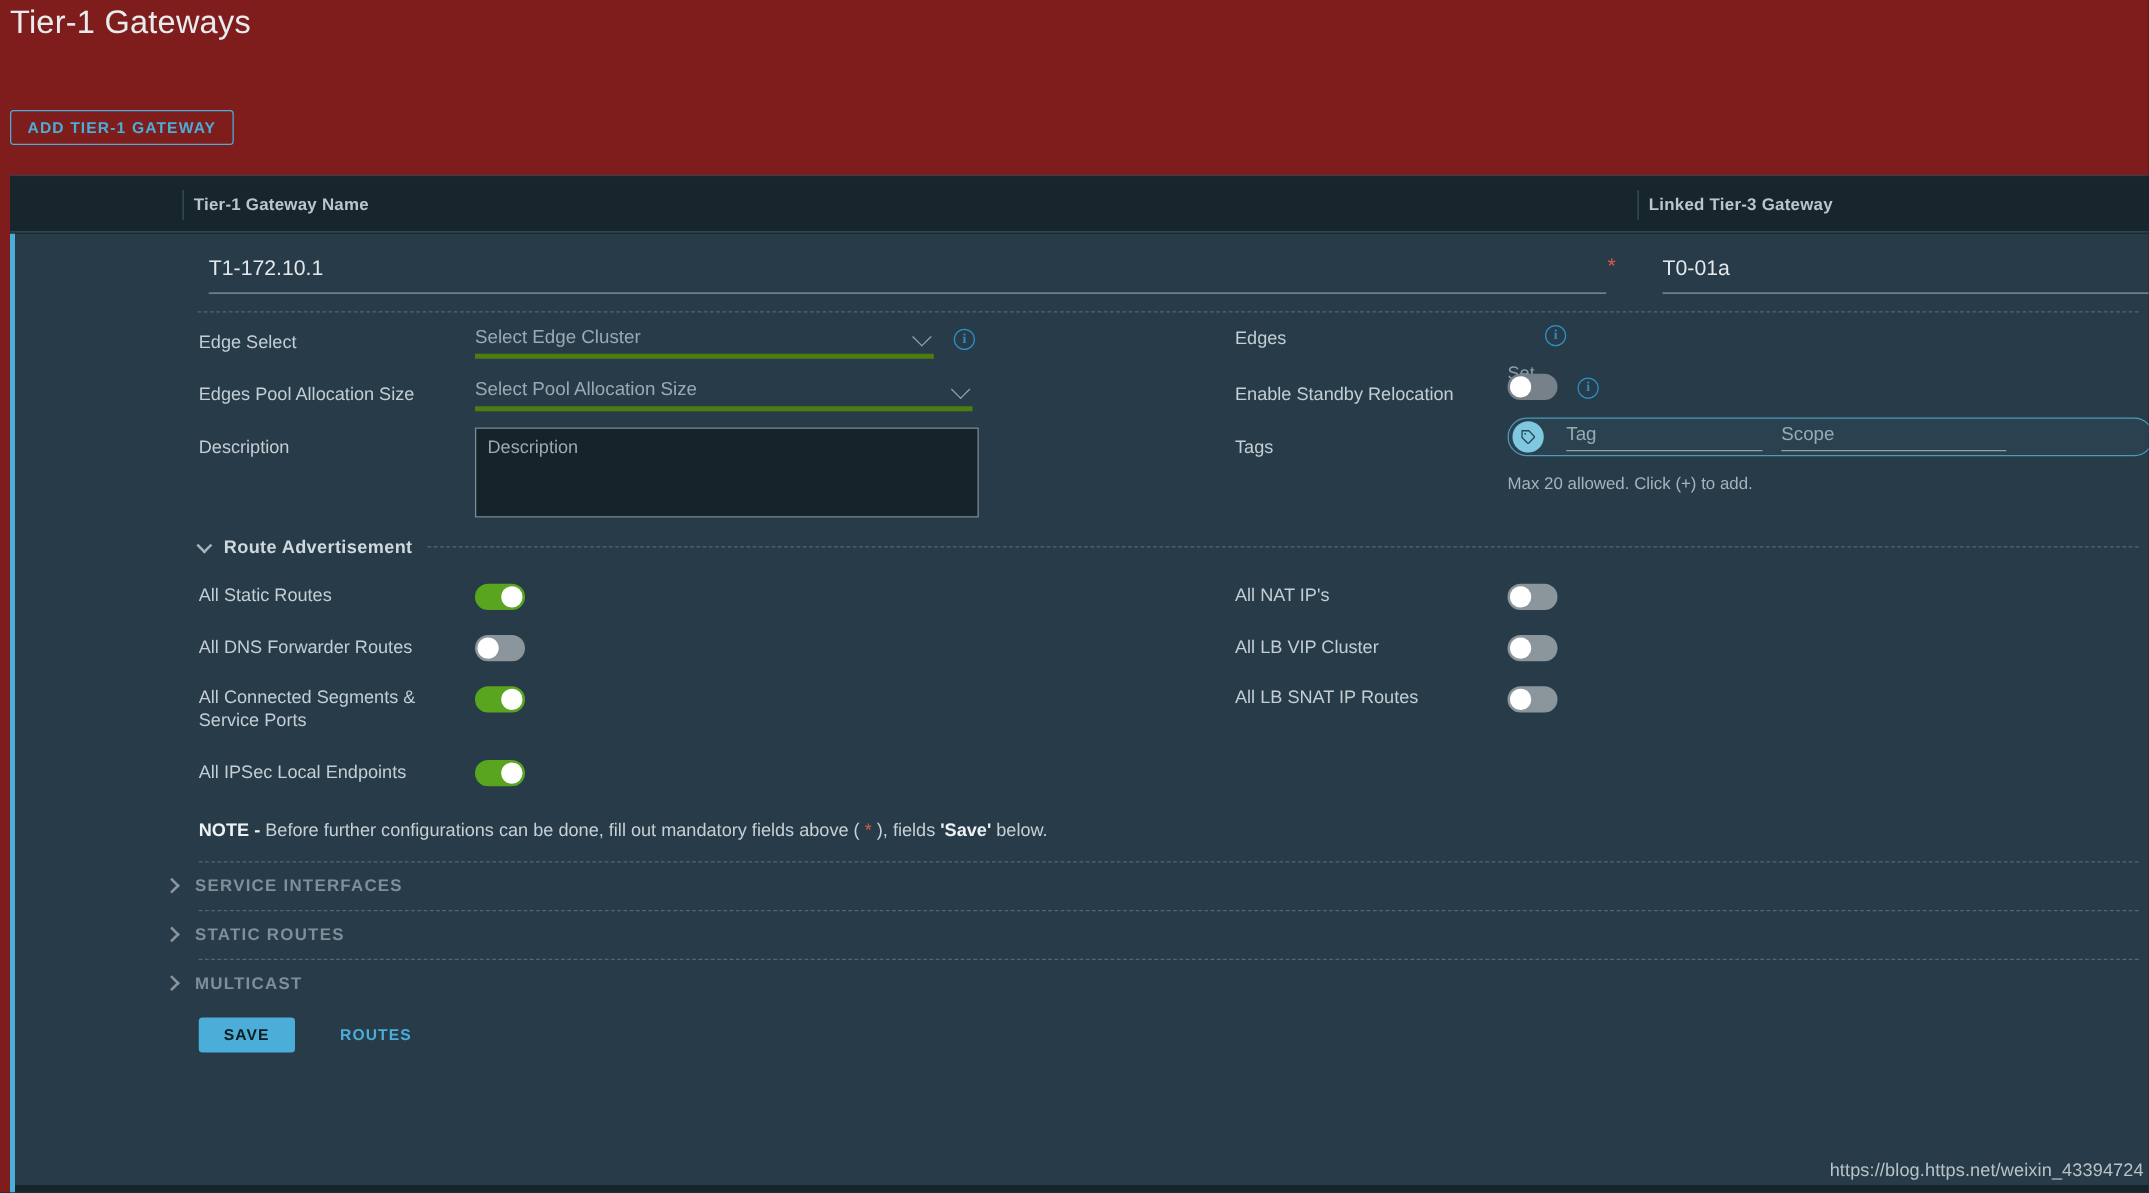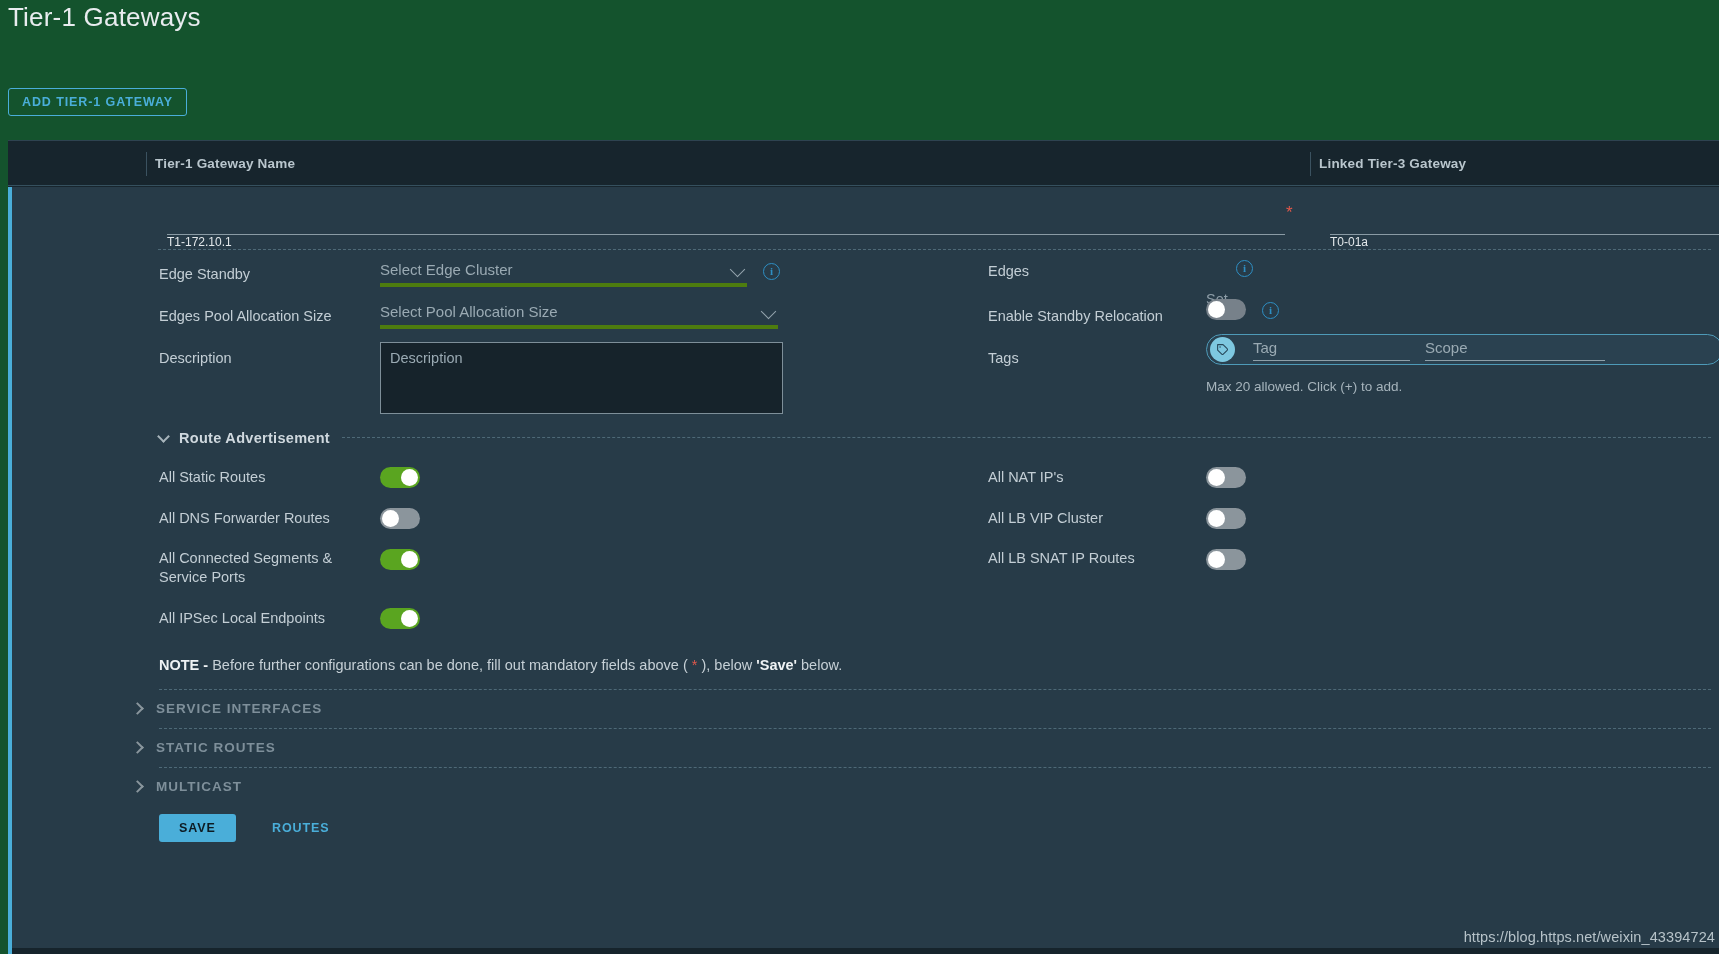--- a/index.html
+++ b/index.html
@@ -6,21 +6,21 @@
   html, body {
     margin: 0; padding: 0;
     width: 1719px; height: 954px;
     background: #1b2a32;
     font-family: "Liberation Sans", sans-serif;
     overflow: hidden;
   }
   #app {
     position: relative;
     width: 1719px; height: 954px;
-    background: #14532d;
+    background: #7f1d1d;
   }
 
   
   .page-title {
     position: absolute;
     left: 8px; top: 2px;
     font-size: 26px;
     font-weight: 400;
     color: #e9ecef;
     letter-spacing: 0.2px;
@@ -83,23 +83,22 @@
   }
 
   
   .row-top { position: relative; height: 56px; }
   .fld-underline {
     position: absolute;
     border-bottom: 1px solid #8a9ba5;
   }
   .fld-text {
     position: absolute;
-    font-size: 12px;
+    font-size: 17px;
     color: #e3e8eb;
-    margin-top: 30px;
   }
   .req-star {
     position: absolute;
     color: #e0584b;
     font-size: 17px;
     line-height: 1;
   }
 
   
   .dotted {
@@ -315,21 +314,21 @@
         <div class="fld-underline" style="left:155px; top:47px; width:1118px;"></div>
 
         <div class="req-star" style="left:1274px; top:17px;">*</div>
 
         <div class="fld-text" style="left:1318px; top:18px;">T0-01a</div>
         <div class="fld-underline" style="left:1318px; top:47px; width:393px;"></div>
       </div>
 
       <div class="dotted" style="left:146px; right:8px; top:62px;"></div>
 
-      <div class="f-label" style="left:147px; top:78px;">Edge Standby</div>
+      <div class="f-label" style="left:147px; top:78px;">Edge Select</div>
       <div class="select-field" style="left:368px; top:74px; width:367px;">
         <span class="select-ph">Select Edge Cluster</span>
         <span class="chev-down"></span>
       </div>
       <div class="info-icon" style="left:751px; top:76px;">i</div>
 
       <div class="f-label" style="left:147px; top:120px;">Edges Pool Allocation Size</div>
       <div class="select-field" style="left:368px; top:116px; width:398px;">
         <span class="select-ph">Select Pool Allocation Size</span>
         <span class="chev-down"></span>
@@ -397,21 +396,21 @@
       <div class="toggle off light" style="left:1194px; top:321px;">
           <span class="knob"></span>
         </div>
 
       <div class="f-label" style="left:976px; top:362px;">All LB SNAT IP Routes</div>
       <div class="toggle off light" style="left:1194px; top:362px;">
           <span class="knob"></span>
         </div>
 
       <div class="note" style="left:147px; top:470px;">
-        <b>NOTE -</b><span> Before further configurations can be done, fill out mandatory fields above ( </span><span class="star">*</span><span> ), below </span><b>'Save'</b><span> below.</span>
+        <b>NOTE -</b><span> Before further configurations can be done, fill out mandatory fields above ( </span><span class="star">*</span><span> ), fields </span><b>'Save'</b><span> below.</span>
       </div>
 
       <div class="dotted" style="left:147px; right:8px; top:502px;"></div>
       <div class="sec-head" style="left:120px; top:514px; gap:14px;">
         <span class="caret right dim"></span>
         <span class="sec-title collapsed">SERVICE INTERFACES</span>
       </div>
 
       <div class="dotted" style="left:147px; right:8px; top:541px;"></div>
       <div class="sec-head" style="left:120px; top:553px; gap:14px;">

